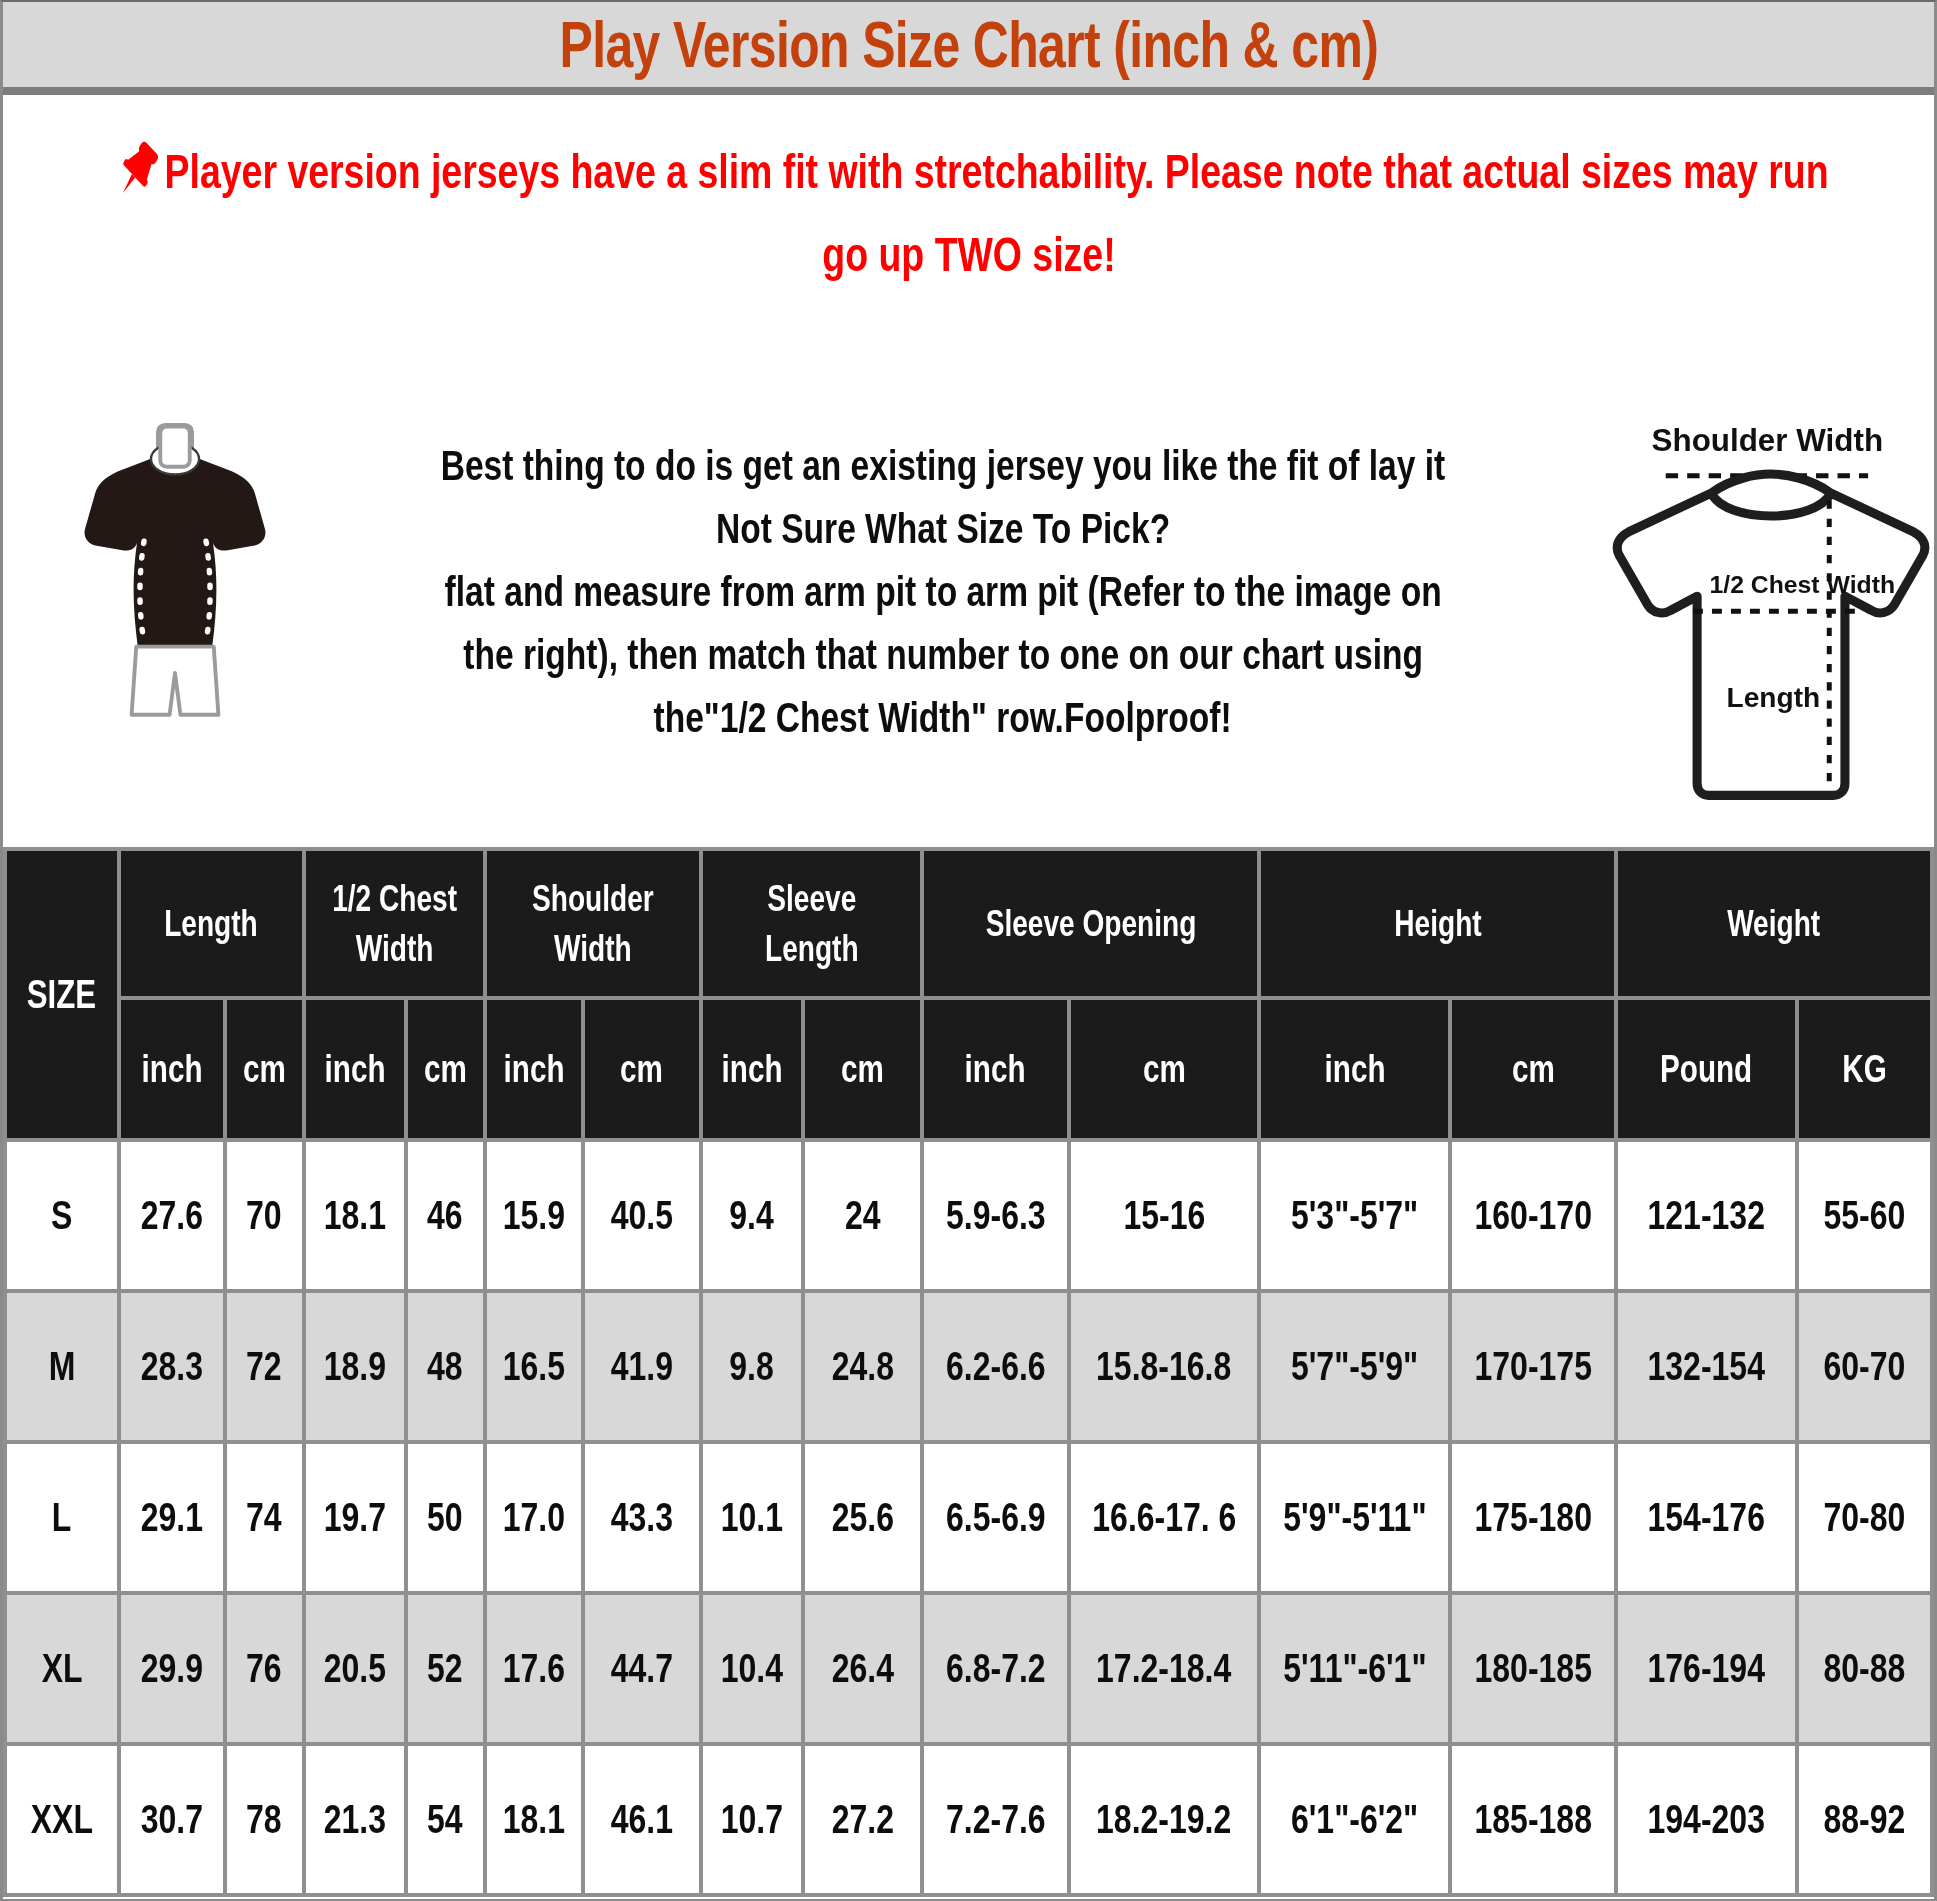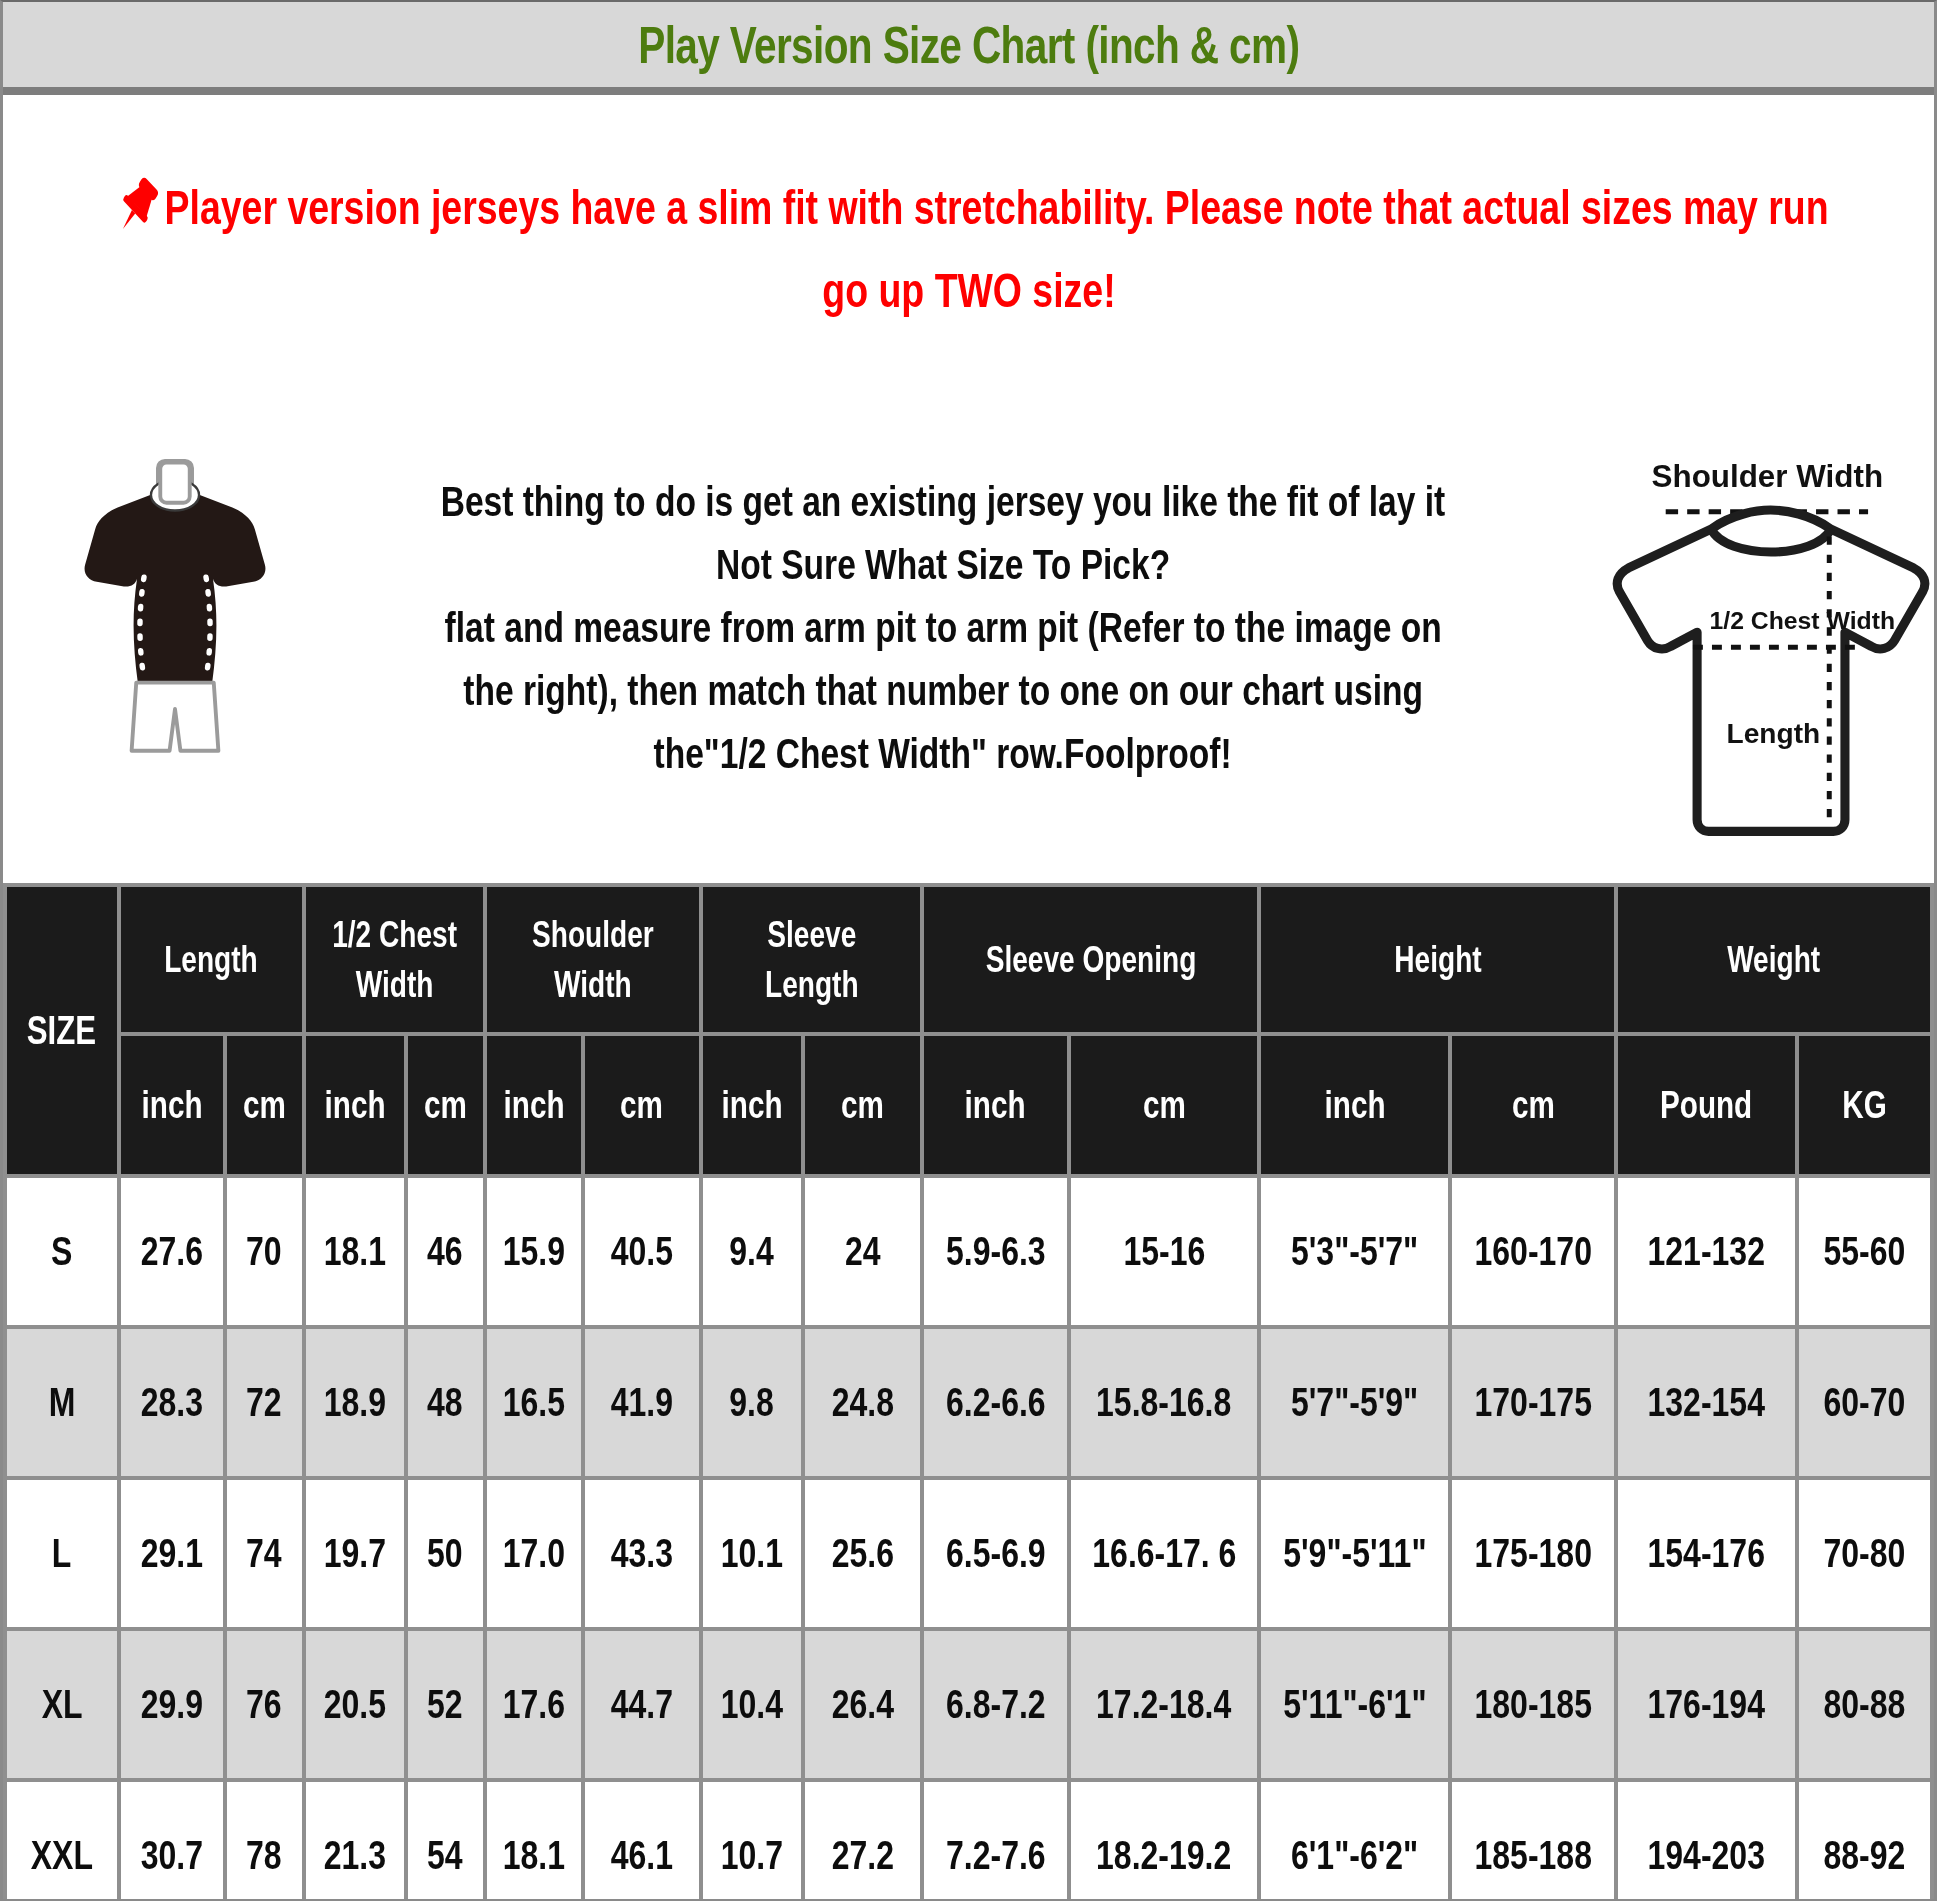--- a/index.html
+++ b/index.html
@@ -35,34 +35,33 @@
   .titlebar {
     height: 93px;
     background: #d8d8d8;
     border-bottom: 8.3px solid #7d7d7d;
     display: flex;
     align-items: center;
     justify-content: center;
   }
   .titlebar h1 {
     margin: 0;
-    font-size: 52px;
+    font-size: 64px;
     line-height: 1;
-    color: #4d7c0f;
+    color: #c2410c;
     letter-spacing: -0.8px;
   }
 
   
   .notice {
     height: 291px;
     padding-top: 35px;
     color: #fe0000;
     font-size: 48px;
     font-weight: 700;
-    margin-top: 36px;
   }
   .notice .flexline { line-height: 83px; }
   .pushpin {
     width: 69px; height: 69px;
     vertical-align: -18px;
     margin-right: 1.7px;
   }
   .up-arrow {
     display: inline-block;
     position: relative;

